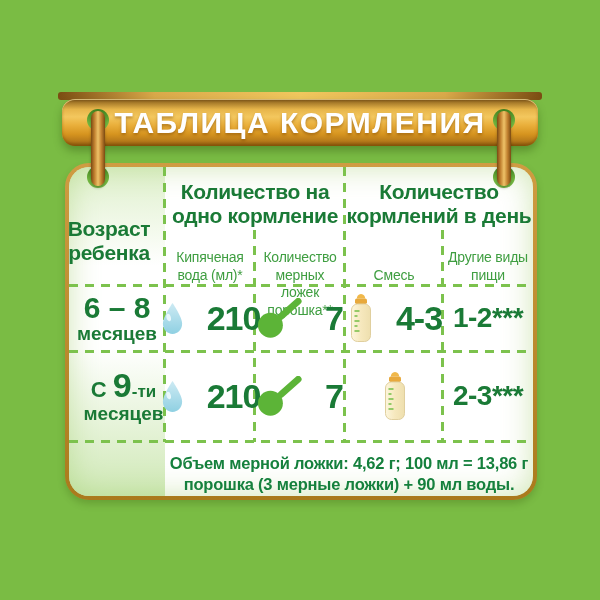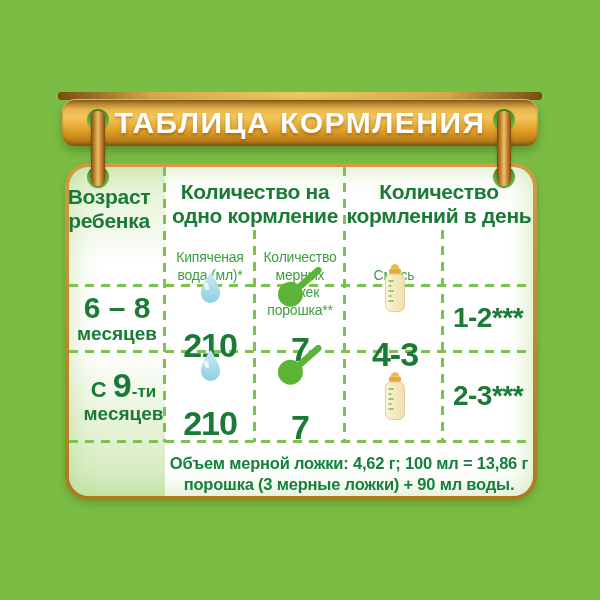--- a/index.html
+++ b/index.html
@@ -56,21 +56,21 @@
   .vA{left:94px; top:0; height:275px;}
   .vB{left:184px; top:63px; height:212px;}
   .vC{left:274px; top:0; height:275px;}
   .vD{left:372px; top:63px; height:212px;}
   .h1{top:117px;} .h2{top:183px;} .h3{top:273px;}
   
   .dk{color:#1a7a36;} .md{color:#3f9e41;}
   .hdr{font-weight:700; font-size:21px; line-height:1.16; text-align:center; letter-spacing:-.3px;}
   .sub{font-weight:400; font-size:14px; line-height:1.25; text-align:center; letter-spacing:-.2px;margin-top:20px;}
   .cellbox{position:absolute; display:flex; align-items:center; justify-content:center;}
-  .colcell{flex-direction:column; gap:22px;}
+  .colcell{flex-direction:row; gap:22px;}
   .agecell{flex-direction:column; line-height:1.05;}
   .num{font-weight:700; font-size:34px; letter-spacing:-1px;}
   .num-sm{font-weight:700; font-size:28px; letter-spacing:-.5px;}
   .age-big{font-weight:700; font-size:30px;}
   .age-small{font-weight:700; font-size:19px;}
   .age-mid{font-weight:700; font-size:22px;}
   .age-9{font-weight:700; font-size:34px;}
   .age-ti{font-weight:700; font-size:17px;}
   .footnote{
     position:absolute; left:96px; top:286px; width:368px; text-align:center;
@@ -110,26 +110,27 @@
       <div class="leftcol-tint"></div>
 
       <div class="vdash vA"></div>
       <div class="vdash vB"></div>
       <div class="vdash vC"></div>
       <div class="vdash vD"></div>
       <div class="hdash h1"></div>
       <div class="hdash h2"></div>
       <div class="hdash h3"></div>
 
-      <div class="cellbox hdr dk" style="left:0;top:14px;width:80px;height:56px;">Возраст ребенка</div>
+      <div class="cellbox hdr dk" style="left:0;top:46px;width:80px;height:56px;">Возраст ребенка</div>
       <div class="cellbox hdr dk" style="left:96px;top:14px;width:180px;height:46px;">Количество на одно кормление</div>
       <div class="cellbox hdr dk" style="left:276px;top:14px;width:188px;height:46px;">Количество кормлений в день</div>
       <div class="sub md" style="position:absolute;left:98px;top:62px;width:86px;">Кипяченая вода (мл)*</div>
       <div class="sub md" style="position:absolute;left:188px;top:62px;width:86px;">Количество мерных ложек порошка**</div>
       <div class="sub md" style="position:absolute;left:276px;top:80px;width:98px;">Смесь</div>
+      <div class="sub md" style="position:absolute;left:374px;top:62px;width:90px;">Другие виды пищи</div>
 
       <div class="cellbox agecell dk" style="left:0;top:119px;width:96px;height:64px;">
         <span class="age-big">6 – 8</span>
         <span class="age-small">месяцев</span>
       </div>
       <div class="cellbox colcell" style="left:98px;top:119px;width:86px;height:64px;">
         <span class="icon">
           <svg width="25" height="33" viewBox="0 0 26 34">
             <path d="M13 1 C13 1 3 15.5 3 22.5 C3 28.4 7.5 33 13 33 C18.5 33 23 28.4 23 22.5 C23 15.5 13 1 13 1 Z" fill="url(#dropG)"></path>
             <ellipse cx="9" cy="16" rx="2.3" ry="4" fill="#e9f8fc" transform="rotate(-14 9 16)"></ellipse>

